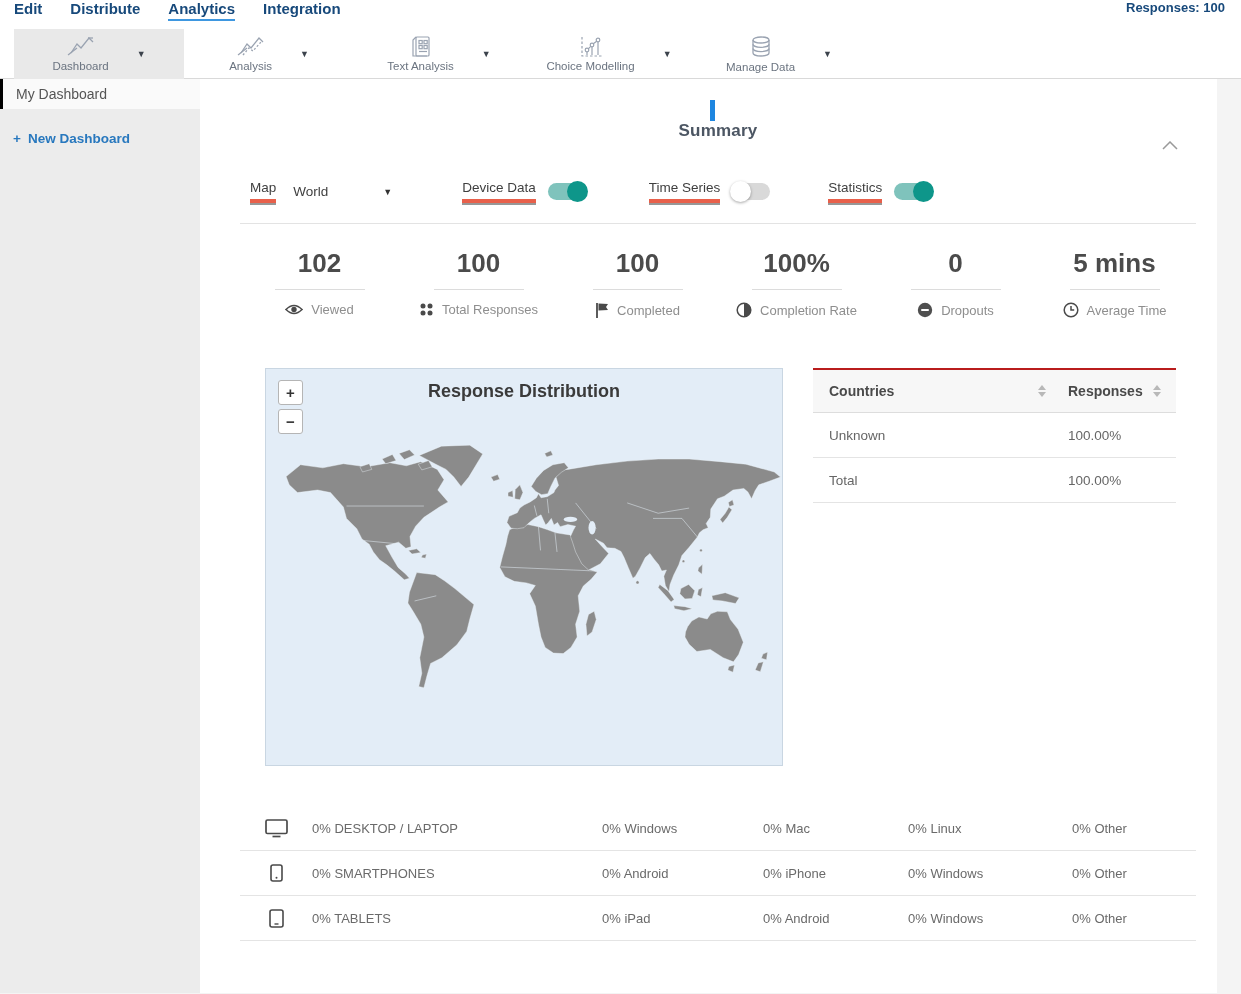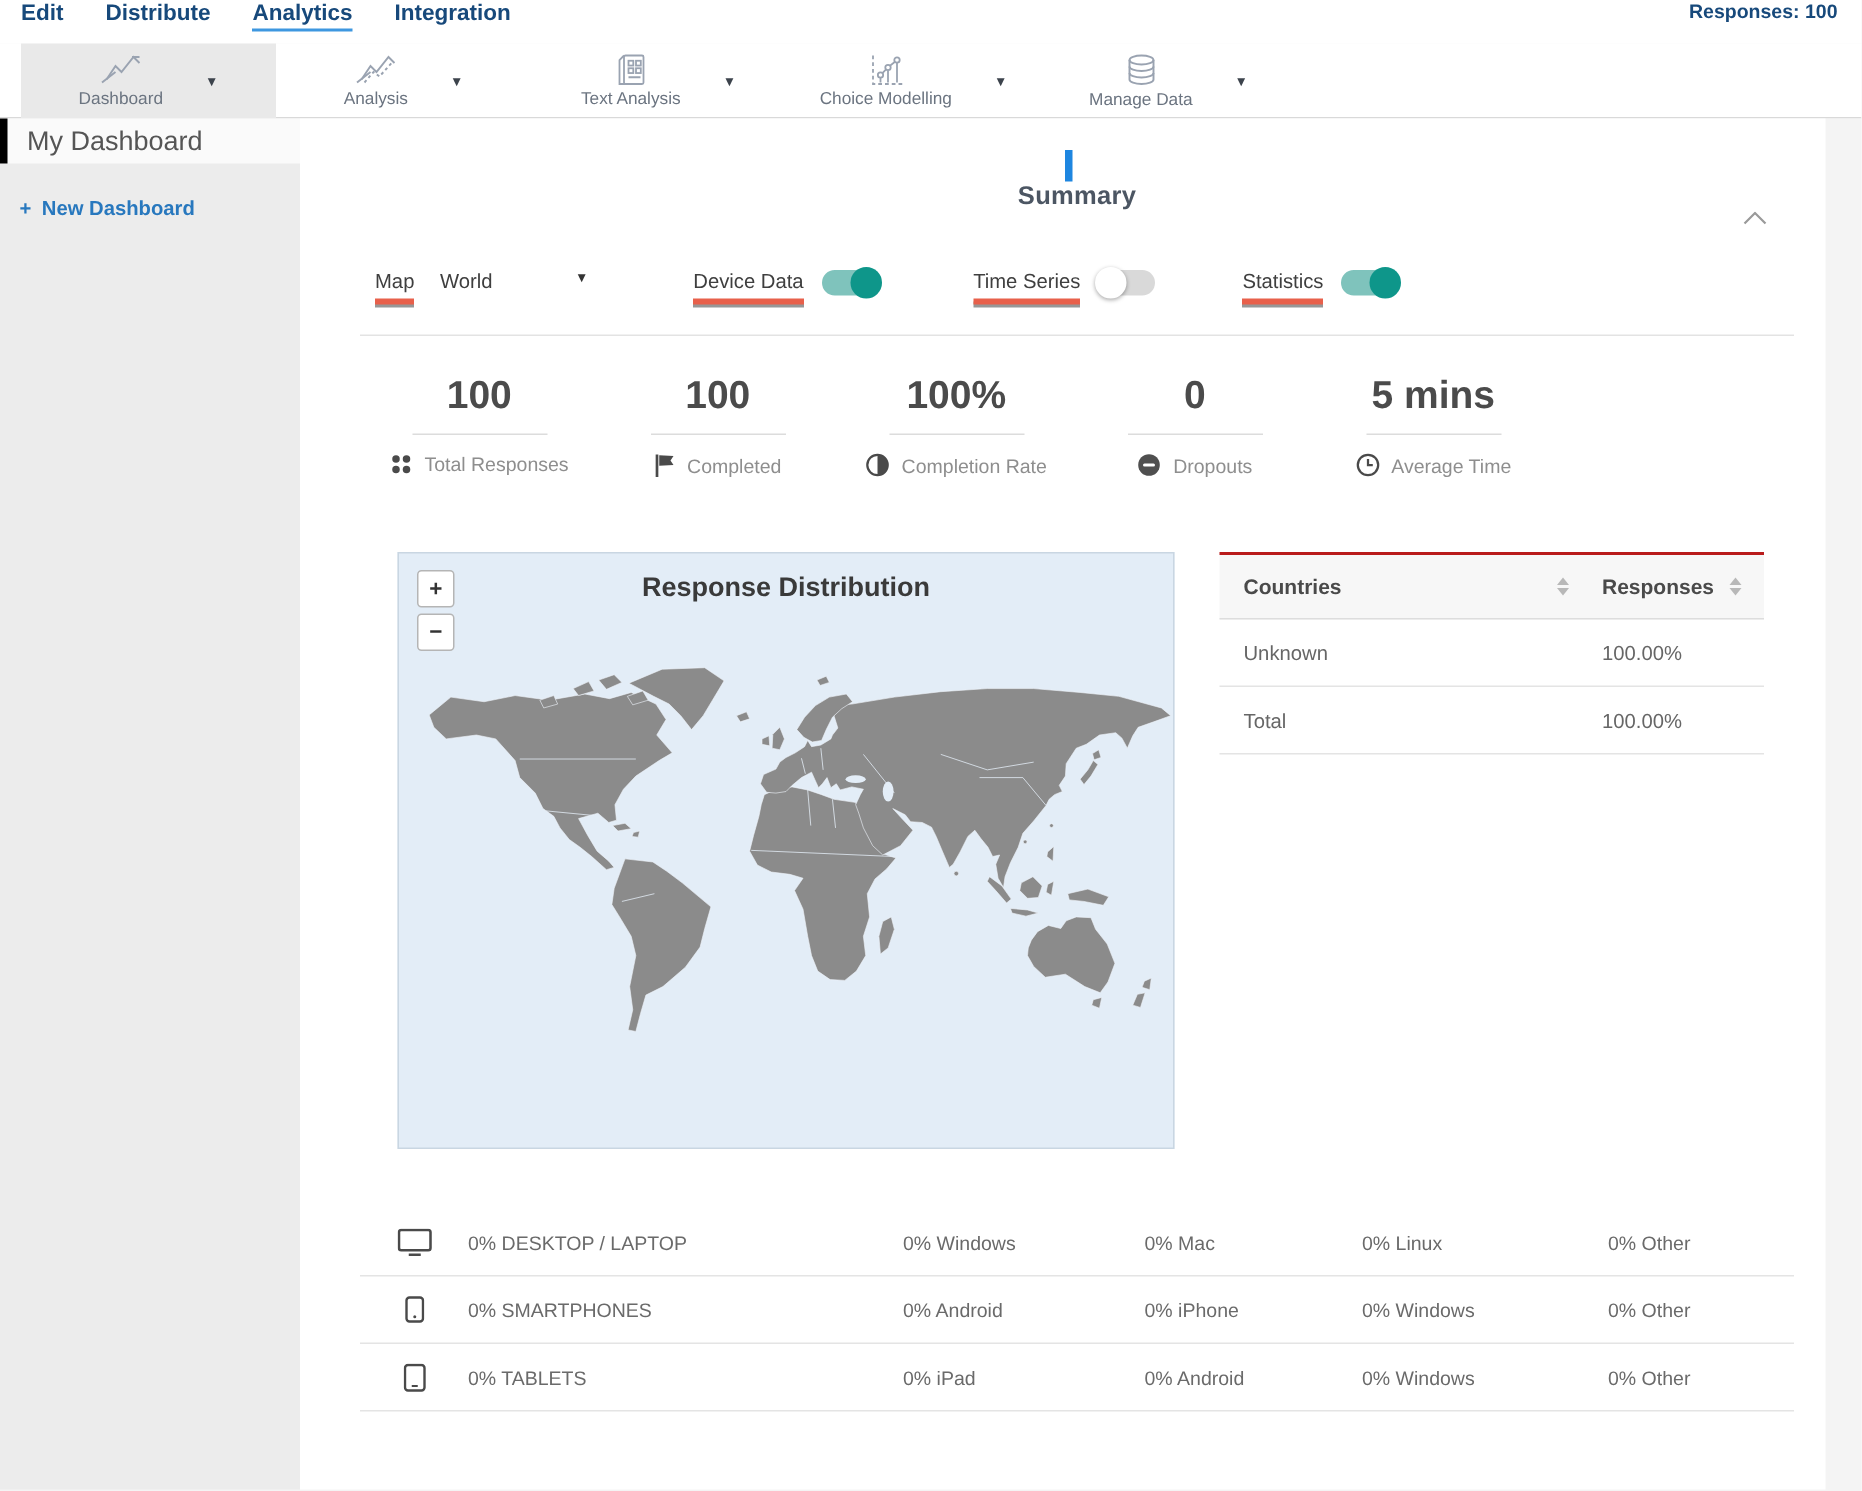--- a/index.html
+++ b/index.html
@@ -16,30 +16,30 @@
   
   .toolbar { height:50px; background:#fff; border-bottom:1px solid #d9d9d9; display:flex; padding-left:14px; }
   .tool-tab { width:170px; height:50px; display:flex; align-items:center; justify-content:center; gap:28px; cursor:pointer; }
   .tool-tab.active { background:#e9e9e9; }
   .tab-main { display:flex; flex-direction:column; align-items:center; gap:3px; }
   .tab-label { font-size:11.5px; color:#6b7480; }
   .tab-caret { font-size:9px; color:#3c434c; }
   
   .layout { display:flex; height:914px; background:#f4f4f4; }
   .sidebar { width:200px; background:#ececec; flex:none; }
-  .sb-active { height:30px; background:#fafafa; border-left:5px solid #000000; display:flex; align-items:center; padding-left:13px; font-size:18px; color:#555; cursor:pointer; }
+  .sb-active { height:30px; background:#fafafa; border-left:3px solid #000000; display:flex; align-items:center; padding-left:13px; font-size:14px; color:#555; cursor:pointer; }
   .sb-new { margin-top:22px; padding-left:13px; font-size:13.5px; font-weight:600; color:#2878be; display:flex; gap:7px; align-items:center; cursor:pointer; }
   .main { flex:1; background:#fff; margin-right:24px; padding:0 21px 0 40px; position:relative; }
   
   .summary-head { margin-top:21px; display:flex; align-items:center;flex-direction:column; }
   .blue-bar { width:5px; height:21px; background:#1e86e0; margin-right:12px; }
   .summary-title { font-size:17px; font-weight:700; color:#4c5663; letter-spacing:.2px; }
   .collapse-btn { margin-left:auto; margin-right:18px; cursor:pointer; display:flex; }
   
-  .controls { margin-top:30px; display:flex; align-items:flex-start; font-size:13.5px; color:#3f3f3f; }
+  .controls { margin-top:30px; display:flex; align-items:center; font-size:13.5px; color:#3f3f3f; }
   .ctl-label { position:relative; padding-bottom:8px; }
   .ctl-label::after { content:""; position:absolute; left:0; right:0; bottom:0; height:4px; background:#e8604b; box-shadow:0 2px 0 rgba(125,125,125,.8); }
   .dd-caret { font-size:9px; color:#333; cursor:pointer; }
   .switch { width:38px; height:17px; border-radius:9px; position:relative; cursor:pointer; flex:none; }
   .switch.on { background:#7fc3bc; }
   .switch.off { background:#d9d9d9; }
   .switch .knob { width:21px; height:21px; border-radius:50%; position:absolute; top:-2px; }
   .switch.on .knob { right:-2px; background:#0e968a; }
   .switch.off .knob { left:-2px; background:#fff; box-shadow:0 1px 3px rgba(0,0,0,.35); }
   .rule { border:none; border-top:1px solid #e3e3e3; margin-top:20px; }
@@ -197,20 +197,33 @@
         </span>
       <span class="ctl-label" style="margin-left:58px">Statistics</span>
       <span class="switch on" style="margin-left:12px">
           <span class="knob"></span>
         </span>
     </div>
 
     <hr class="rule">
 
     <div class="stats">
+      <div class="stat">
+        <div class="stat-value">102</div>
+        <div class="stat-line"></div>
+        <div class="stat-bottom">
+          <span>
+            <svg width="18" height="13" viewBox="0 0 18 13">
+                <path d="M1 6.5 Q9 -1.5 17 6.5 Q9 14.5 1 6.5 Z" fill="none" stroke="#4a4a4a" stroke-width="1.6"></path>
+                <circle cx="9" cy="6.5" r="2.7" fill="#4a4a4a"></circle>
+              </svg>
+            </span>
+          <span class="stat-label">Viewed</span>
+        </div>
+      </div>
       <div class="stat">
         <div class="stat-value">100</div>
         <div class="stat-line"></div>
         <div class="stat-bottom">
           <span>
             <svg width="15" height="15" viewBox="0 0 15 15" fill="#4a4a4a">
                 <circle cx="4" cy="4" r="2.5"></circle>
                 <circle cx="11" cy="4" r="2.5"></circle>
                 <circle cx="4" cy="11" r="2.5"></circle>
                 <circle cx="11" cy="11" r="2.5"></circle>

